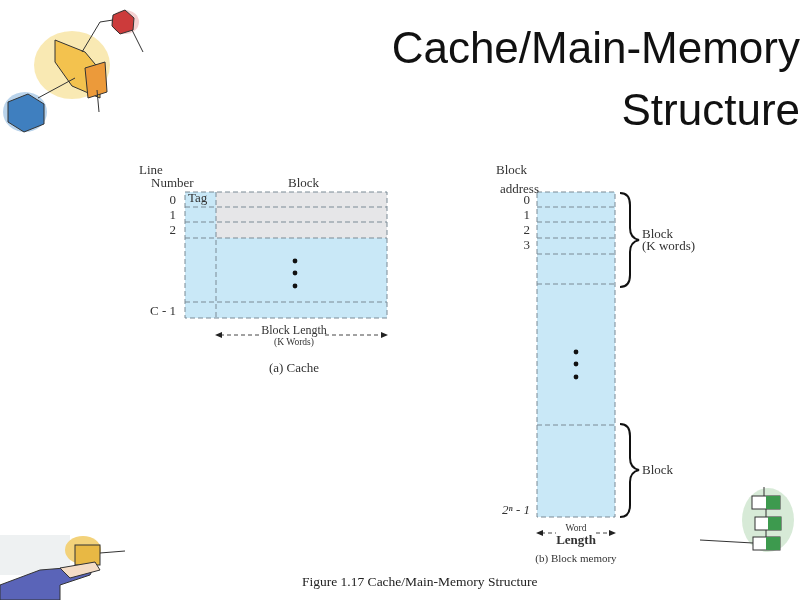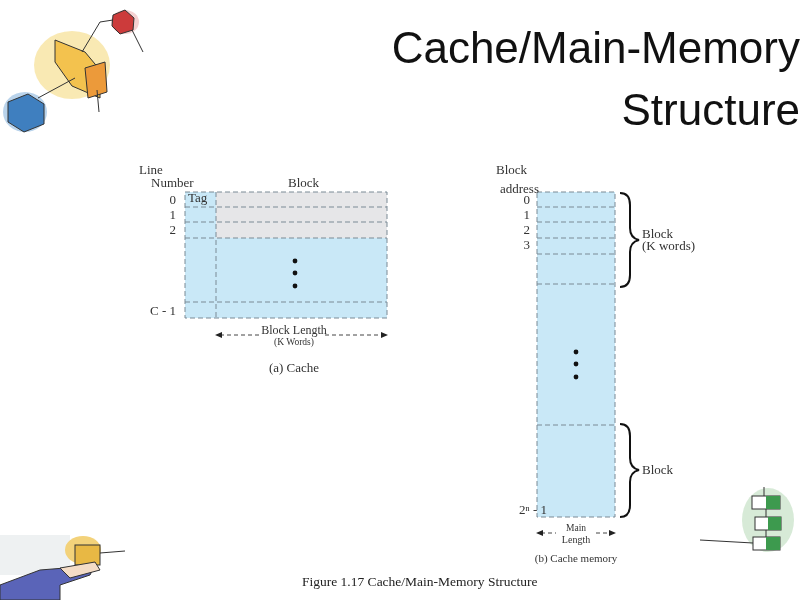--- a/index.html
+++ b/index.html
@@ -122,21 +122,21 @@
     <polygon points="616,533 609,530 609,536" fill="#222"></polygon>
   </g>
 </svg>
 
 <div class="lbl" style="left:496px;top:164px;">Block</div>
 <div class="lbl" style="left:500px;top:183px;">address</div>
 <div class="lbl r" style="left:512px;width:18px;top:194px;">0</div>
 <div class="lbl r" style="left:512px;width:18px;top:209px;">1</div>
 <div class="lbl r" style="left:512px;width:18px;top:224px;">2</div>
 <div class="lbl r" style="left:512px;width:18px;top:239px;">3</div>
-<div class="lbl r" style="left:507px;width:40px;top:504px;">2ⁿ - 1</div>
+<div class="lbl r" style="left:490px;width:40px;top:504px;font-style:italic;">2ⁿ - 1</div>
 <div class="lbl" style="left:642px;top:228px;">Block</div>
 <div class="lbl" style="left:642px;top:240px;">(K words)</div>
 <div class="lbl" style="left:642px;top:464px;">Block</div>
-<div class="lbl c" style="left:546px;width:60px;top:522px;font-size:9.5px;">Main</div>
-<div class="lbl c" style="left:546px;width:60px;top:534px;font-size:10px;">Length</div>
-<div class="lbl c" style="left:520px;width:112px;top:552px;font-size:11px;">(b) Cache memory</div>
+<div class="lbl c" style="left:546px;width:60px;top:522px;font-size:9.5px;">Word</div>
+<div class="lbl c" style="left:546px;width:60px;top:534px;font-size:13px;font-weight:bold;">Length</div>
+<div class="lbl c" style="left:520px;width:112px;top:552px;font-size:11px;">(b) Block memory</div>
 
 <div class="cap" style="left:302px;top:574px;">Figure 1.17  Cache/Main-Memory Structure</div>
 
 </body></html>

